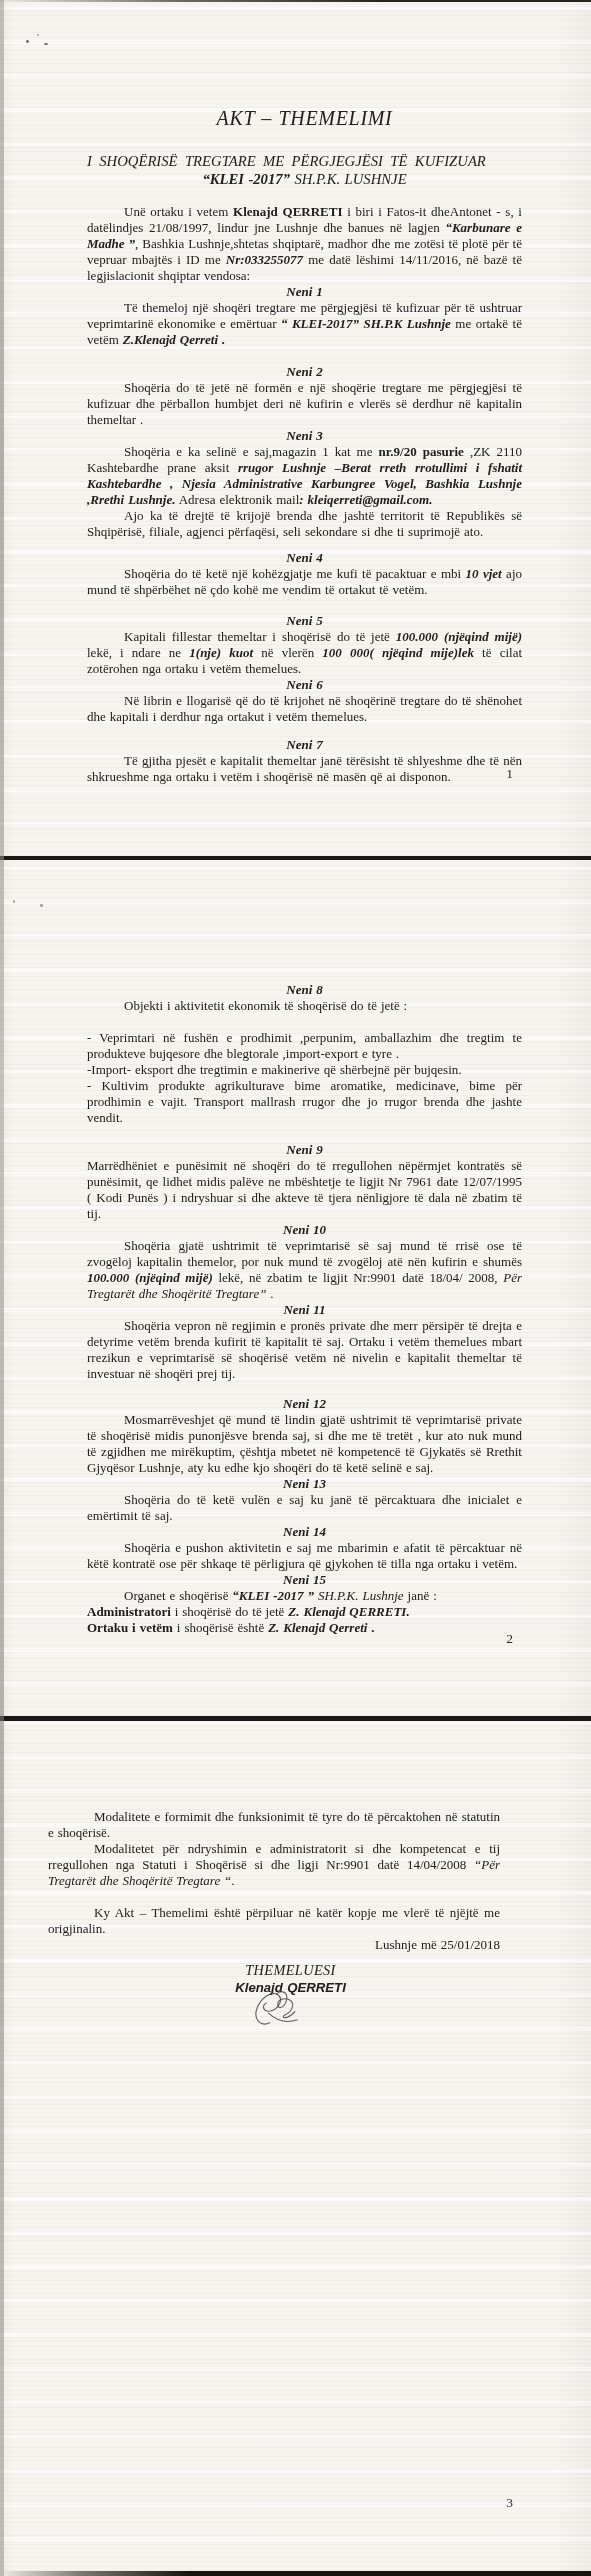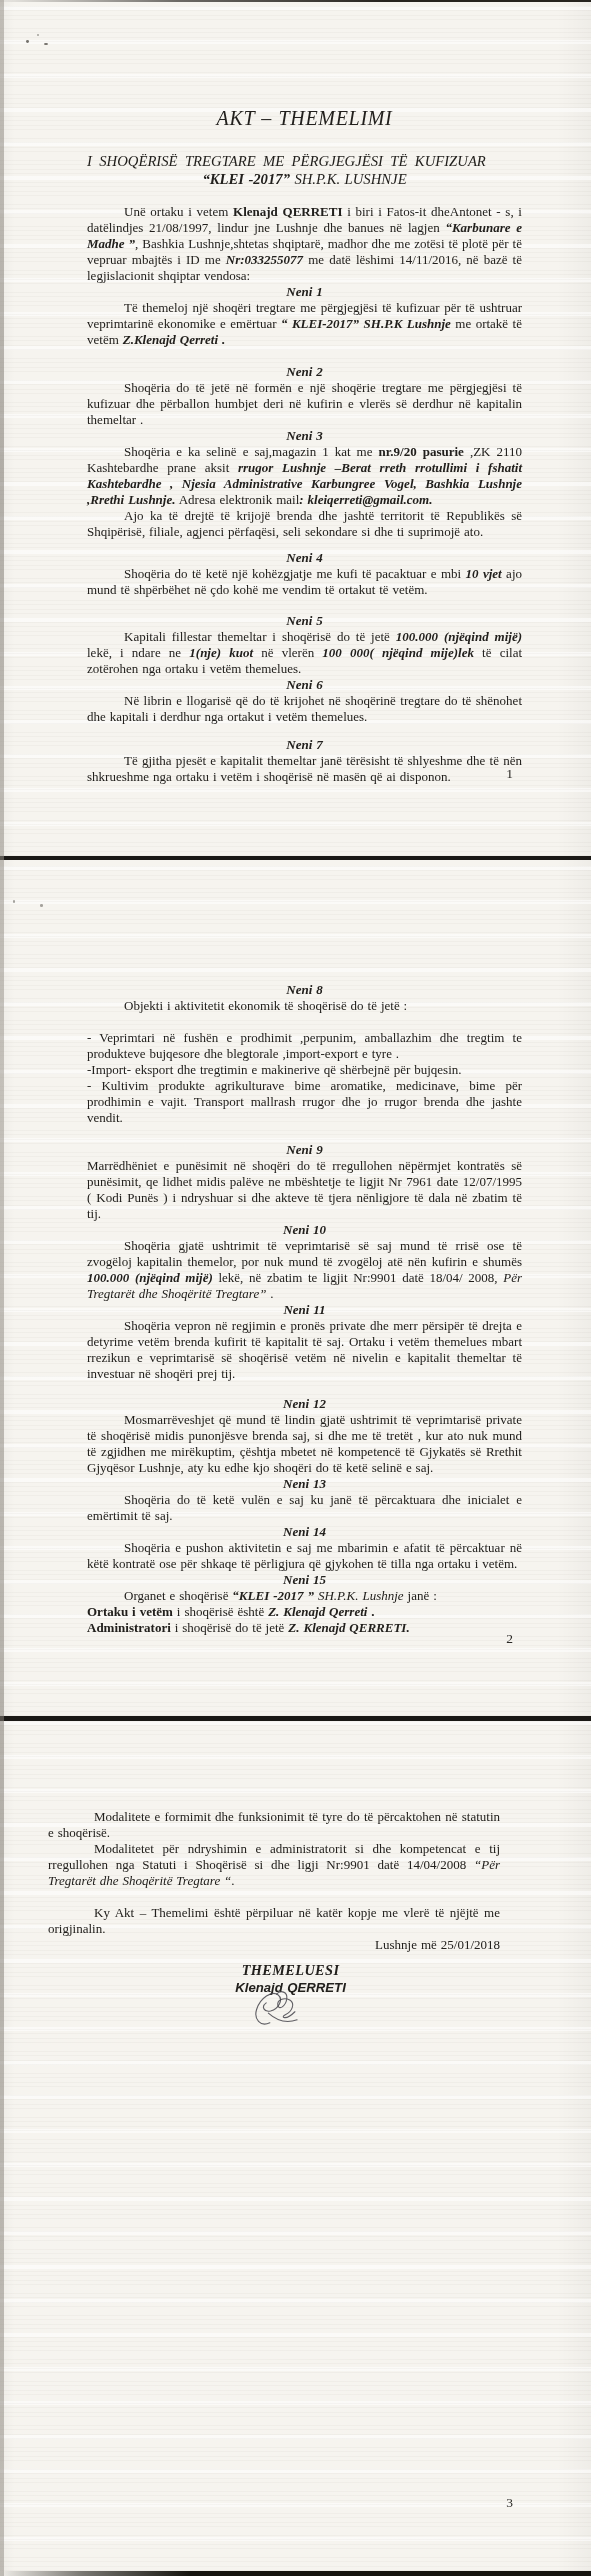--- a/index.html
+++ b/index.html
@@ -47,21 +47,21 @@
 
   .blk { margin:0; font-size:13px; line-height:16px; word-spacing:0.7px; }
   .justify { text-align:justify; }
   .indent { text-indent:37px; }
   #p3 .indent { text-indent:46px; }
   .heading { text-align:center; font-weight:700; font-style:italic; }
   .doc-title { text-align:center; font-style:italic; font-size:20px; line-height:25px; letter-spacing:0.7px; }
   .doc-subtitle { text-align:left; font-style:italic; font-size:14.7px; line-height:17.6px; word-spacing:3.7px; }
   .doc-subtitle2 { text-align:center; font-style:italic; font-size:14.7px; line-height:17.6px; }
   .dateline { text-align:right; }
-  .founder-title { text-align:center; font-weight:700; font-style:italic; font-size:14.3px; line-height:17.6px; margin-left:33px; letter-spacing:0.4px; }
+  .founder-title { text-align:center; font-weight:400; font-style:italic; font-size:14.3px; line-height:17.6px; margin-left:33px; letter-spacing:0.4px; }
   .founder-name { text-align:center; font-weight:700; font-style:italic; font-size:13.2px; line-height:17.6px; margin-left:33px;
                   font-family:"Liberation Sans","DejaVu Sans",sans-serif; }
   .run-b { font-weight:700; }
   .run-i { font-style:italic; }
   .run-bi { font-weight:700; font-style:italic; }
 
   .pagenum { position:absolute; right:79px; font-size:13.5px; line-height:16px; color:#2a2825; }
   #p1 .pagenum { top:766px; }
   #p2 .pagenum { top:771px; }
   #p3 .pagenum { top:774px; }
@@ -136,22 +136,22 @@
         <div class="blk para indent justify"><span class="run ">Shoqëria vepron në regjimin e pronës private dhe merr përsipër të drejta e detyrime vetëm brenda kufirit të kapitalit të saj. Ortaku i vetëm themelues mbart rrezikun e veprimtarisë së shoqërisë vetëm në nivelin e kapitalit themeltar të investuar në shoqëri prej tij.</span></div>
         <div style="height: 13.2px;"></div>
         <div class="blk heading"><span class="run ">Neni 12</span></div>
         <div class="blk para indent justify"><span class="run ">Mosmarrëveshjet që mund të lindin gjatë ushtrimit të veprimtarisë private të shoqërisë midis punonjësve brenda saj, si dhe me të tretët , kur ato nuk mund të zgjidhen me mirëkuptim, çështja mbetet në kompetencë të Gjykatës së Rrethit Gjyqësor Lushnje, aty ku edhe kjo shoqëri do të ketë selinë e saj.</span></div>
         <div class="blk heading"><span class="run ">Neni 13</span></div>
         <div class="blk para indent justify"><span class="run ">Shoqëria do të ketë vulën e saj ku janë të përcaktuara dhe inicialet e emërtimit të saj.</span></div>
         <div class="blk heading"><span class="run ">Neni 14</span></div>
         <div class="blk para indent justify"><span class="run ">Shoqëria e  pushon aktivitetin e saj me mbarimin e afatit të përcaktuar në këtë kontratë ose për shkaqe të përligjura që gjykohen të tilla nga ortaku i vetëm.</span></div>
         <div class="blk heading"><span class="run ">Neni 15</span></div>
         <div class="blk para indent"><span class="run ">Organet e shoqërisë </span><span class="run run-bi">“KLEI -2017 ” </span><span class="run run-i">SH.P.K. Lushnje</span><span class="run "> janë :</span></div>
+        <div class="blk para"><span class="run run-b">Administratori</span><span class="run "> i shoqërisë do të jetë </span><span class="run run-bi">Z. Klenajd QERRETI.</span></div>
         <div class="blk para"><span class="run run-b">Ortaku i vetëm</span><span class="run "> i shoqërisë është  </span><span class="run run-bi">Z. Klenajd Qerreti</span><span class="run run-b"> .</span></div>
-        <div class="blk para"><span class="run run-b">Administratori</span><span class="run "> i shoqërisë do të jetë </span><span class="run run-bi">Z. Klenajd QERRETI.</span></div>
       </div>
     <div class="pagenum">2</div>
   </section>
 
   <div class="separator">
     <div class="wedge"></div>
     <div class="edge-drip" style="height:38px;"></div>
   </div>
 
   <section class="page" id="p3">

